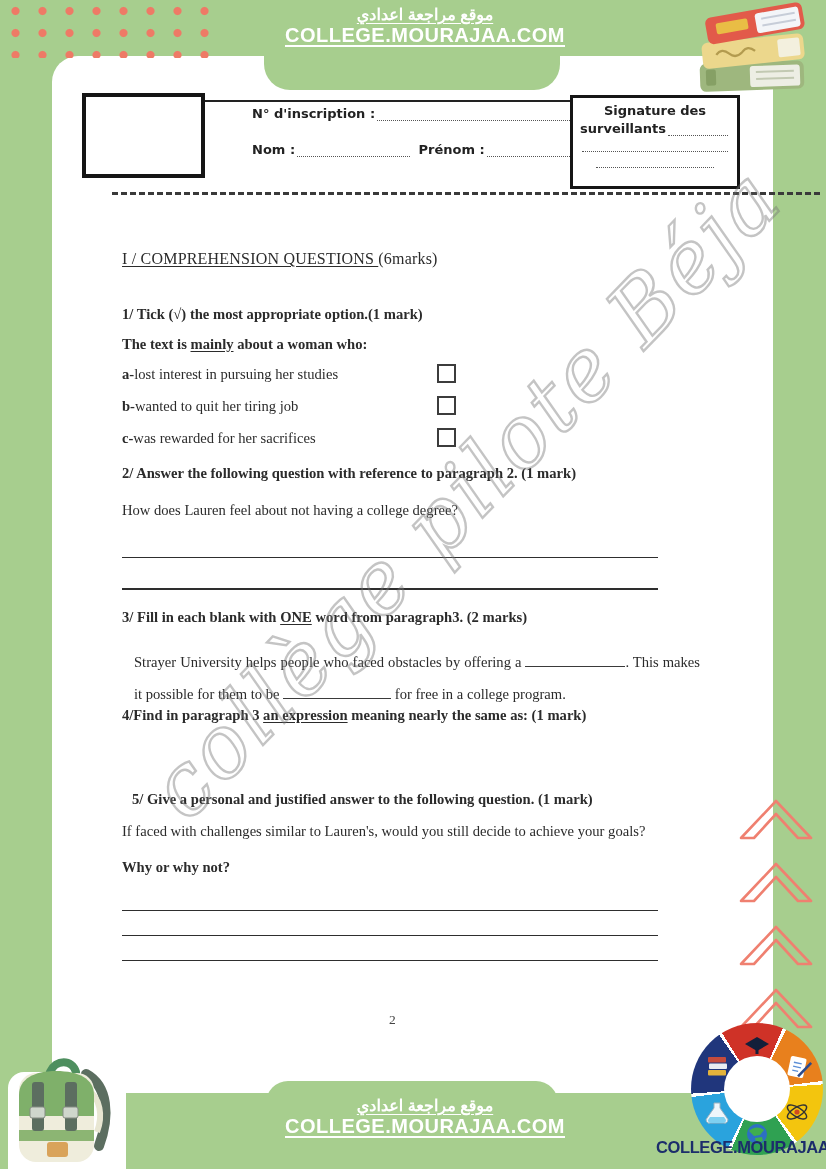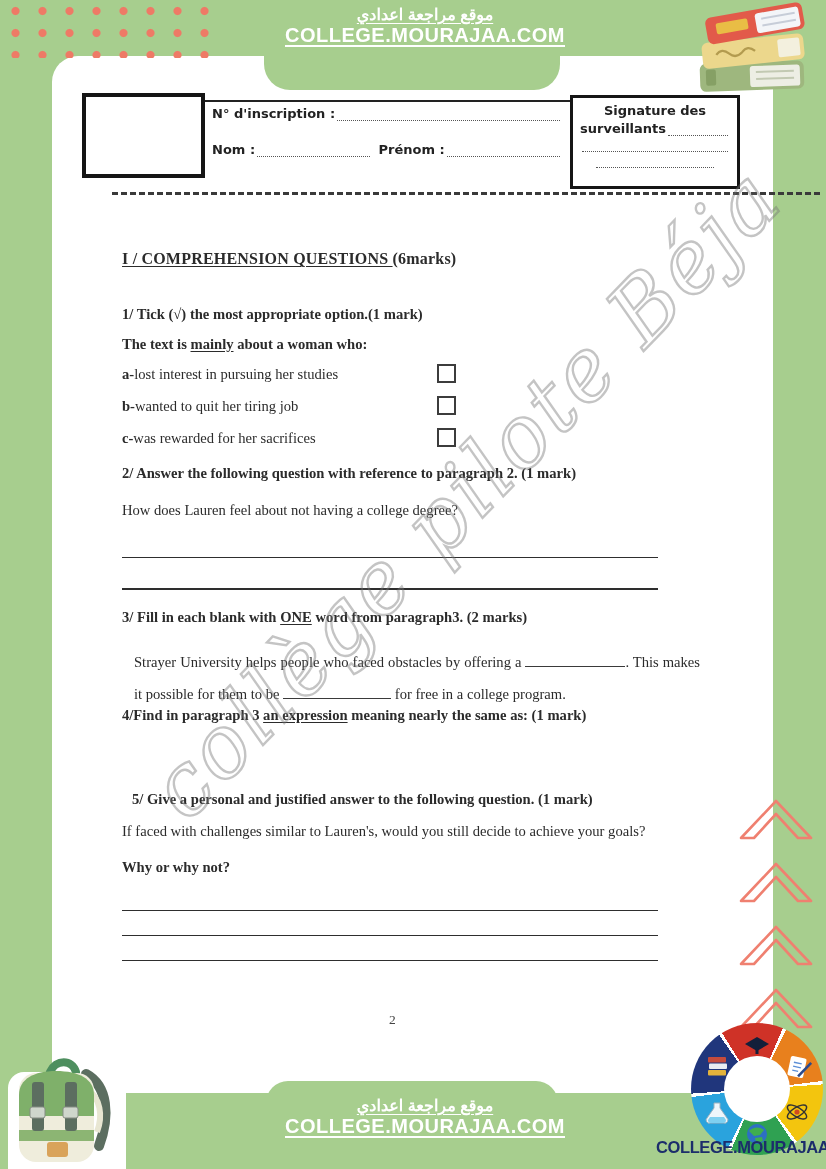--- a/index.html
+++ b/index.html
@@ -23,34 +23,34 @@
   .ftr-tab{position:absolute;left:266px;top:1081px;width:292px;height:50px;background:#a7ce8e;
            border-radius:22px 22px 0 0;}
   .ftr-text{top:1096px;left:0;}
   .bp-card{position:absolute;left:8px;top:1072px;width:118px;height:97px;background:#fff;
            border-radius:16px 16px 0 0;}
   
   .formfont{font-family:"DejaVu Sans",sans-serif;font-weight:600;font-size:13px;color:#222;}
   .box-empty{position:absolute;left:82px;top:93px;width:123px;height:85px;
              border:4px solid #151515;box-sizing:border-box;background:#fff;}
   .center-topline{position:absolute;left:205px;top:100px;width:366px;border-top:2px solid #222;}
-  .form-row{position:absolute;display:flex;align-items:flex-end;}
+  .form-row{position:absolute;display:flex;align-items:flex-end;margin-left:40px;}
   .dotfill{flex:1;border-bottom:1.7px dotted #555;height:13px;margin:0 2px;}
   .box-sign{position:absolute;left:570px;top:95px;width:170px;height:94px;
             border:3.5px solid #151515;box-sizing:border-box;background:#fff;
             padding:5px 7px;}
   .box-sign .t1{text-align:center;font-size:13px;}
   .sign-row{display:flex;align-items:flex-end;margin-top:3px;}
   .dashed-sep{position:absolute;left:112px;top:192px;width:708px;border-top:3px dashed #3a3a3a;}
   
   .abs{position:absolute;}
   .t{font-size:14.6px;white-space:nowrap;}
   .b{font-weight:bold;}
   .u{text-decoration:underline;text-underline-offset:2px;}
-  .sec-title{font-size:16px;font-weight:bold;letter-spacing:.2px;white-space:nowrap;}
+  .sec-title{font-size:16px;font-weight:normal;letter-spacing:.2px;white-space:nowrap;}
   .checkbox{position:absolute;width:19px;height:19px;border:2.5px solid #3c3c3c;
             box-sizing:border-box;background:#fff;}
   .ans-line{position:absolute;left:122px;width:536px;border-top:1.6px solid #2e2e2e;}
   .ans-line.thick{border-top-width:2.2px;}
   .q3p{position:absolute;left:122px;top:634px;width:566px;font-size:14.6px;
        line-height:32px;text-align:justify;margin:12px;}
   .blank{display:inline-block;border-bottom:1.4px solid #3a3a3a;height:.95em;vertical-align:baseline;}
   .q4row{display:flex;align-items:flex-end;font-size:14.6px;white-space:nowrap;}
   .q4blank{width:225px;border-bottom:1.4px solid #3a3a3a;height:1em;margin-left:8px;}
   .pagenum{font-size:13.5px;color:#444;}

